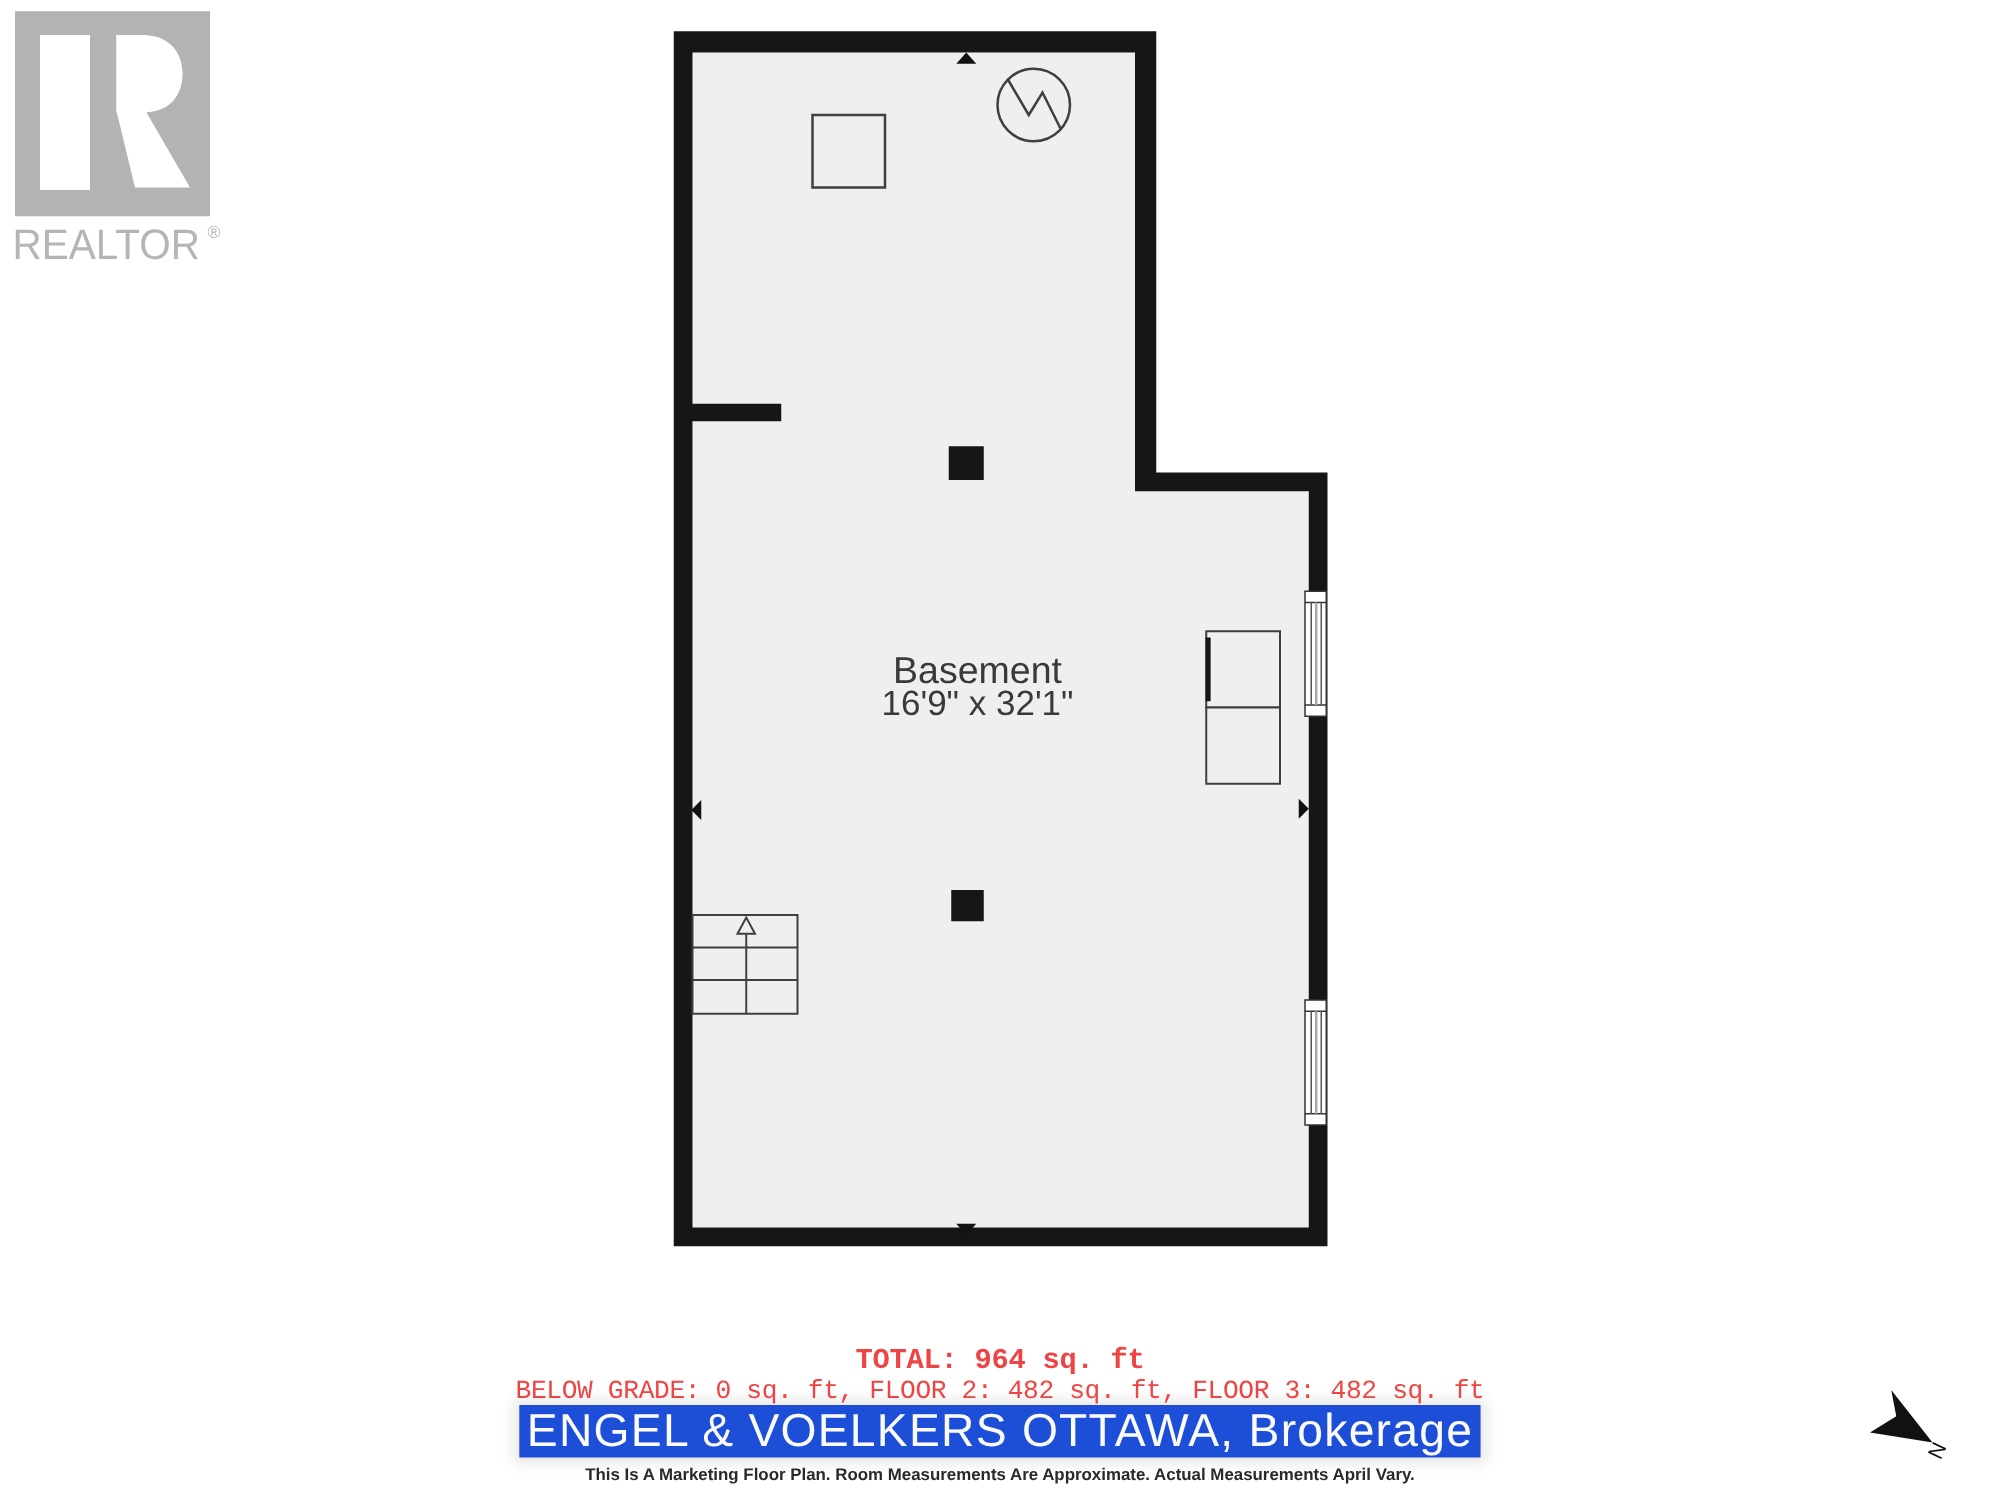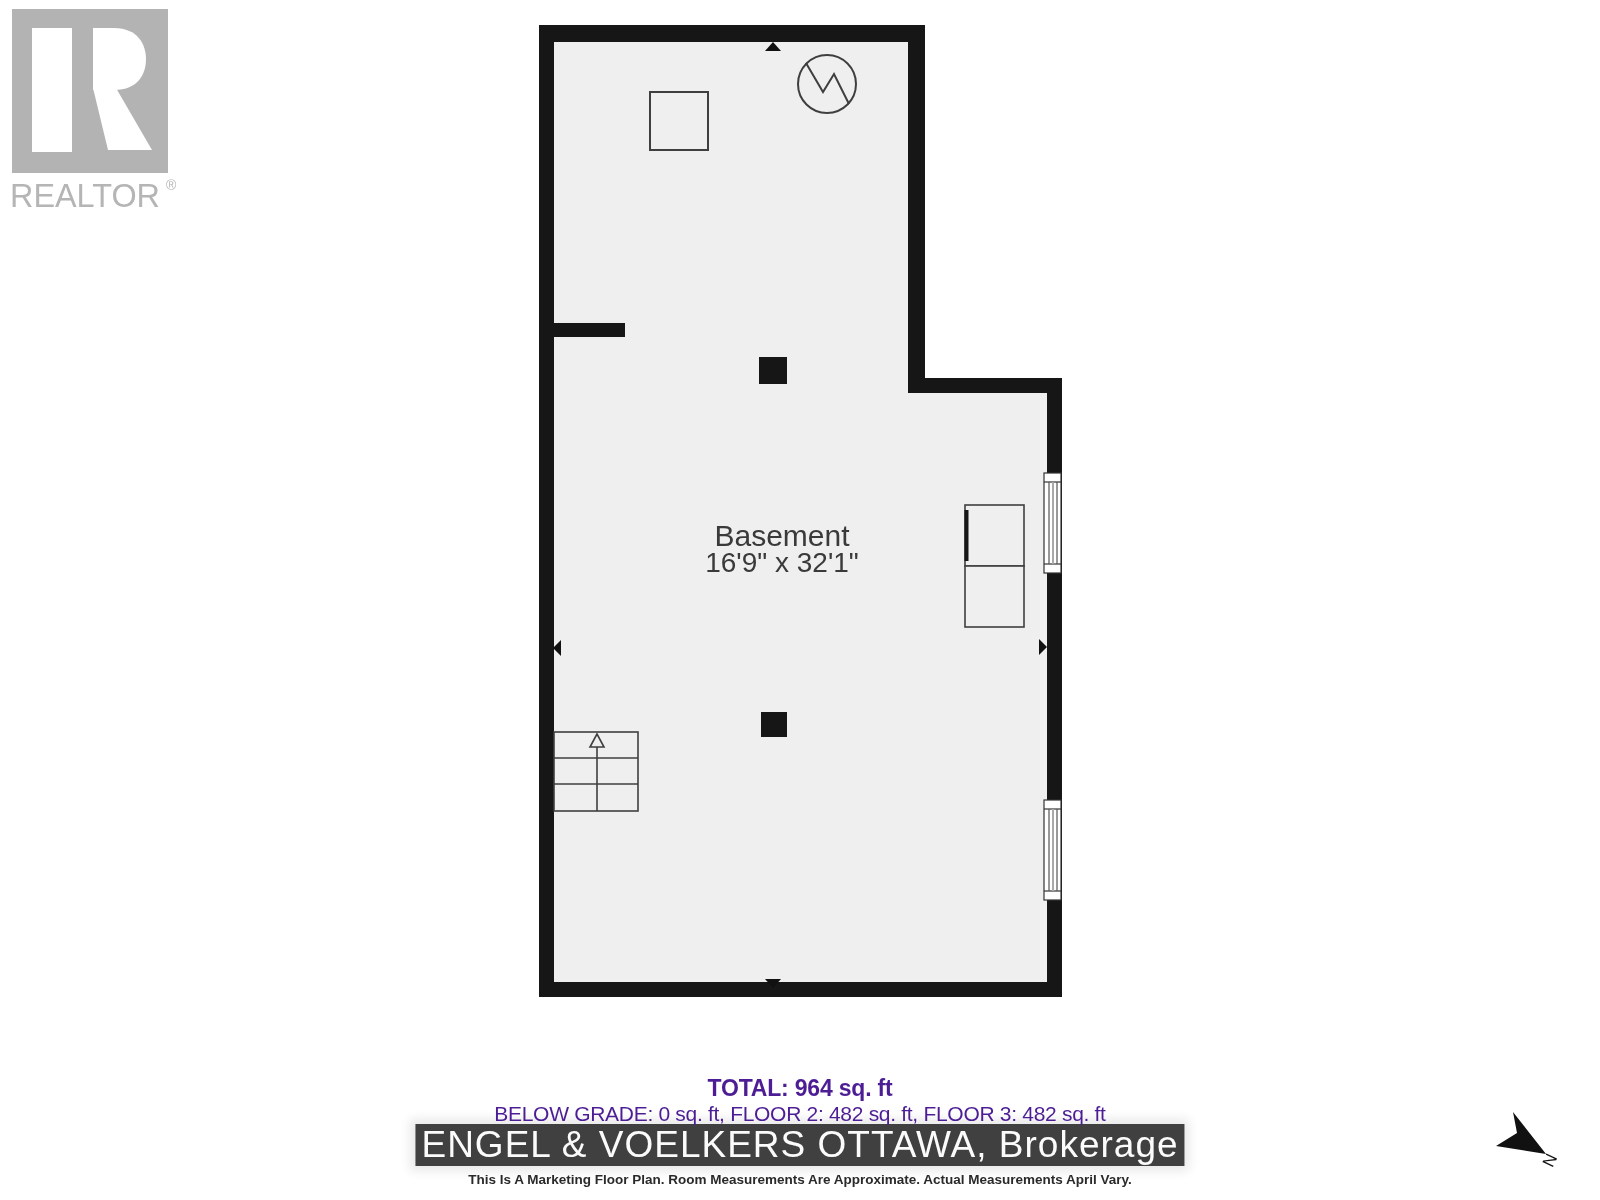--- a/index.html
+++ b/index.html
@@ -9,28 +9,28 @@
   }
   
   .logo-wrap{position:absolute;left:0;top:0;width:220px;height:230px;}
   
   .plan-svg{position:absolute;left:0;top:0;width:1600px;height:1200px;}
   .room-label{fill:#3a3a3a;font-family:"Liberation Sans",sans-serif;}
   
   .watermark-band{
     position:absolute;top:1124px;left:50%;transform:translateX(-50%);
     height:42px;line-height:42px;padding:0 6px;white-space:nowrap;
-    background:#404040;box-shadow:0 0 10px 5px #e9e9e9;
+    background:#1d4ed8;box-shadow:0 0 10px 5px #e9e9e9;
     color:#fbfbfb;font-size:37px;font-weight:400;letter-spacing:1px;
     filter:blur(0.4px);z-index:1;
   }
   
   .summary{
     position:absolute;top:1075px;left:0;width:1600px;text-align:center;
-    color:#4c1d95;z-index:2;
+    color:#ef4444;z-index:2;font-family:Liberation Mono, monospace;
   }
   .summary .total{font-size:23px;font-weight:700;line-height:26px;letter-spacing:-0.2px;}
   .summary .line{font-size:21px;font-weight:400;line-height:25px;letter-spacing:-0.3px;}
   .disclaimer{
     position:absolute;top:1172px;left:0;width:1600px;text-align:center;
     font-size:13.5px;font-weight:600;color:#2a2a2a;z-index:2;
   }
 </style>
 </head>
 <body>

